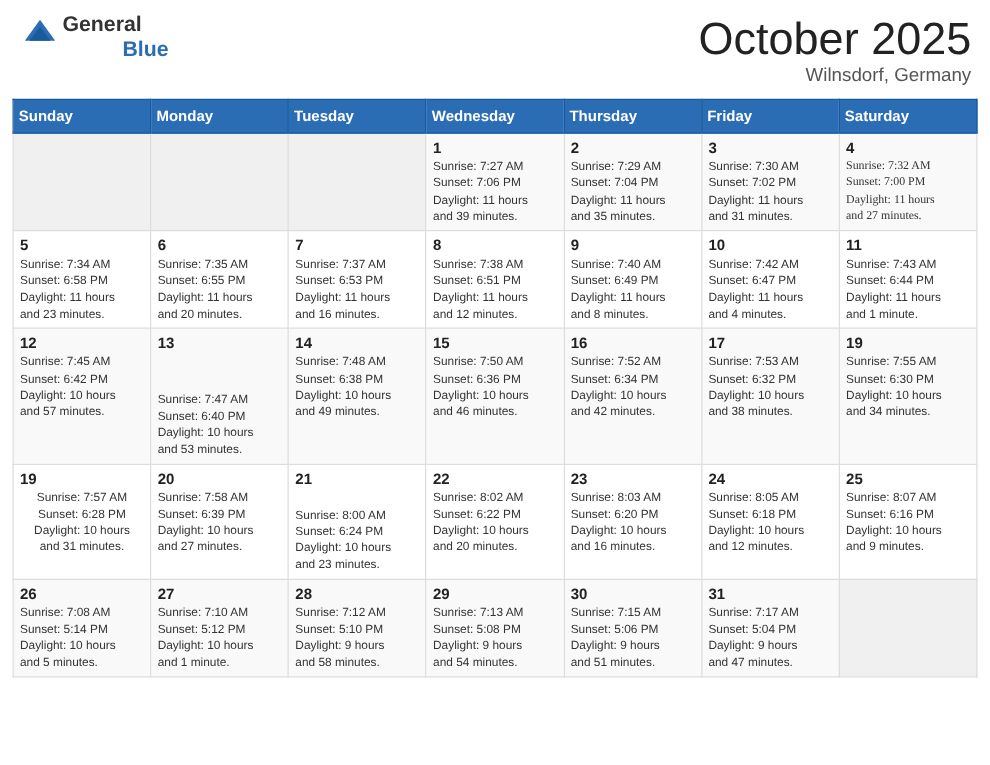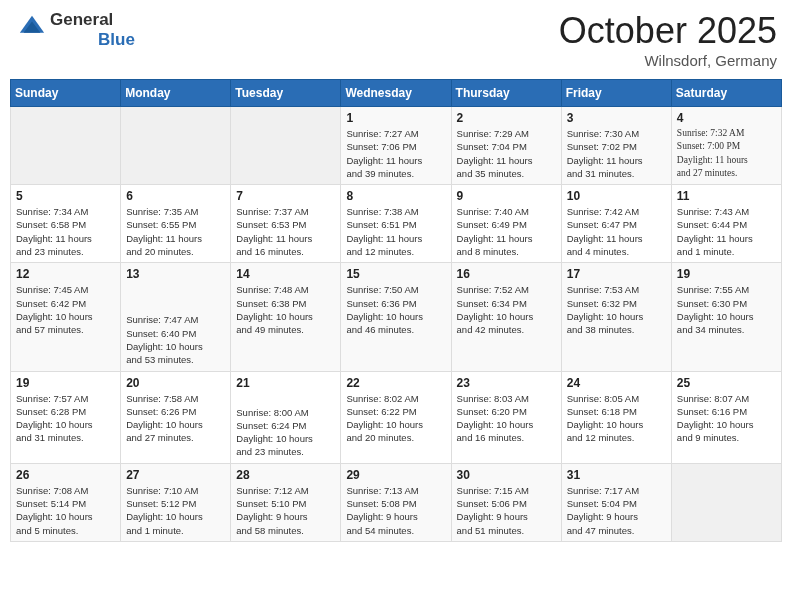--- a/index.html
+++ b/index.html
@@ -250,29 +250,29 @@
           <span class="day-number">19</span>
           <div class="day-info" style="white-space: pre-line;">Sunrise: 7:55 AM
 Sunset: 6:30 PM
 Daylight: 10 hours
 and 34 minutes.</div>
         </td>
       </tr>
       <tr>
         <td>
           <span class="day-number">19</span>
-          <div class="day-info" style="white-space: pre-line;">Sunrise: 7:57 AM
+          <div class="day-info" style="white-space: pre-line; text-align: center;">Sunrise: 7:57 AM
 Sunset: 6:28 PM
 Daylight: 10 hours
 and 31 minutes.</div>
         </td>
         <td>
           <span class="day-number">20</span>
           <div class="day-info" style="white-space: pre-line;">Sunrise: 7:58 AM
-Sunset: 6:26 PM
+Sunset: 6:39 PM
 Daylight: 10 hours
 and 27 minutes.</div>
         </td>
         <td>
           <span class="day-number">21</span>
           <div class="day-info" style="white-space: pre-line; margin-top: 16px;">Sunrise: 8:00 AM
 Sunset: 6:24 PM
 Daylight: 10 hours
 and 23 minutes.</div>
         </td>

